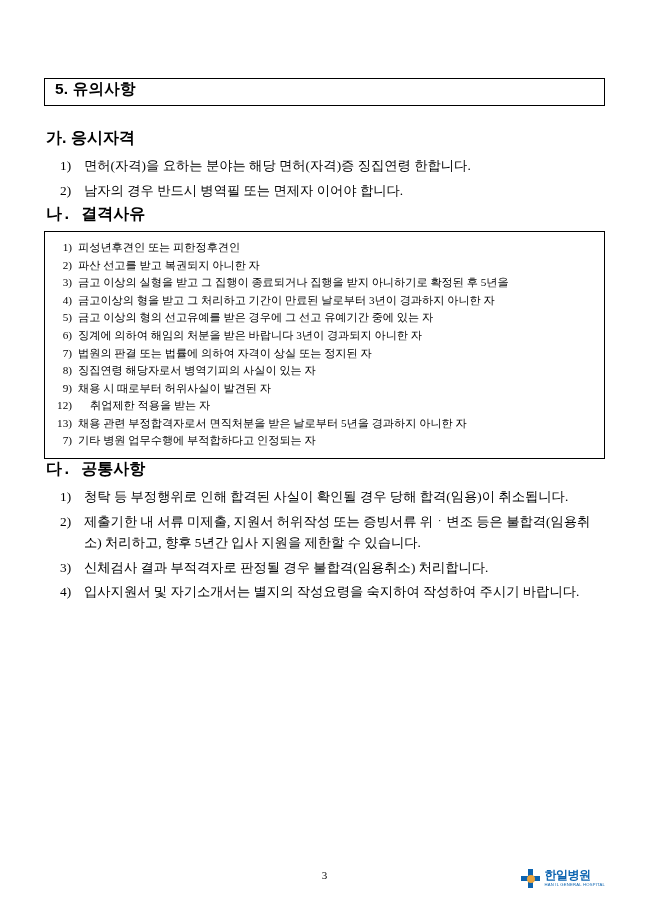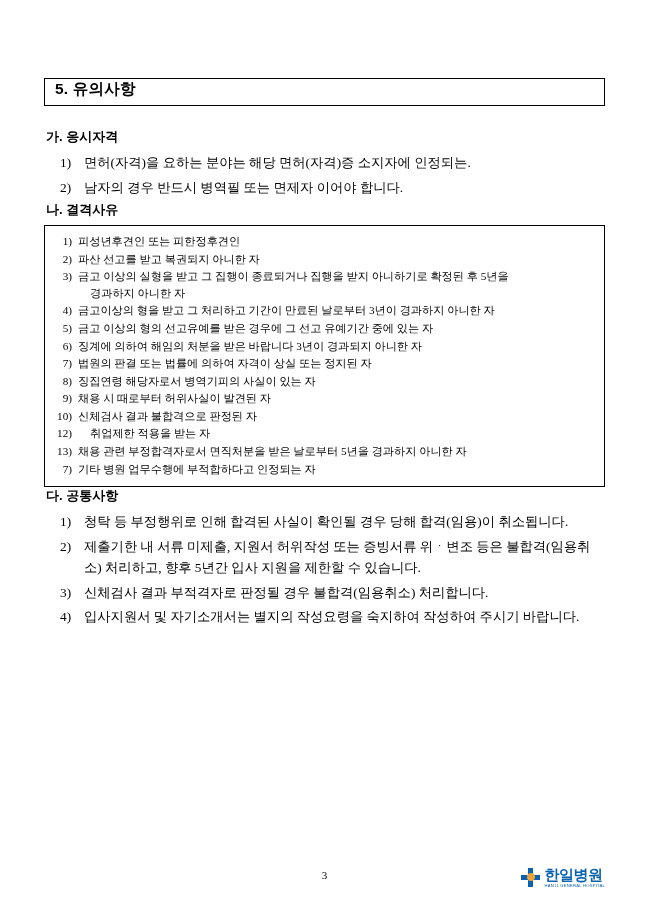--- a/index.html
+++ b/index.html
@@ -37,24 +37,24 @@
     font-family: "Liberation Sans", "DejaVu Sans", sans-serif;
     font-weight: bold;
     font-size: 15.5px;
     letter-spacing: 0.2px;
   }
 
   
   .subhead {
     font-family: "Liberation Sans", "DejaVu Sans", sans-serif;
     font-weight: bold;
-    font-size: 13px;
+    font-size: 16px;
     margin: 0 0 6px 2px;
   }
-  .subhead.sp-top { margin-top: 0; }
+  .subhead.sp-top { margin-top: 0; font-family: Liberation Mono, monospace; }
 
   
   .para-list {
     margin: 0 0 0 0;
     padding: 0;
     list-style: none;
   }
   .para-list li {
     display: flex;
     font-size: 13.3px;
@@ -146,21 +146,21 @@
     border-radius: 50%;
   }
   .logo .words {
     display: flex;
     flex-direction: column;
     line-height: 1;
   }
   .logo .kr {
     font-family: "Liberation Sans", "DejaVu Sans", sans-serif;
     font-weight: bold;
-    font-size: 15px;
+    font-size: 12px;
     color: #0b63b0;
     letter-spacing: -0.5px;
   }
   .logo .en {
     font-family: "Liberation Sans", "DejaVu Sans", sans-serif;
     font-size: 4.2px;
     color: #0b63b0;
     letter-spacing: 0.2px;
     margin-top: 2px;
   }
@@ -171,21 +171,21 @@
 <div class="page">
 
   <div class="section-title-box">
     <span class="title-text">5. 유의사항</span>
   </div>
 
   <div class="subhead">가. 응시자격</div>
   <ul class="para-list">
     <li>
       <span class="num">1)</span>
-      <span class="txt">면허(자격)을 요하는 분야는 해당 면허(자격)증 소지자에 인정되는.</span>
+      <span class="txt">면허(자격)을 요하는 분야는 해당 면허(자격)증 징집연령 한합니다.</span>
     </li>
     <li>
       <span class="num">2)</span>
       <span class="txt">남자의 경우 반드시 병역필 또는 면제자 이어야 합니다.</span>
     </li>
   </ul>
 
   <div class="subhead sp-top">나. 결격사유</div>
   <div class="box">
     <ol>
@@ -194,21 +194,20 @@
         <span class="txt">피성년후견인 또는 피한정후견인</span>
       </li>
       <li>
         <span class="num">2)</span>
         <span class="txt">파산 선고를 받고 복권되지 아니한 자</span>
       </li>
       <li>
         <span class="num">3)</span>
         <span class="txt">
           <span>금고 이상의 실형을 받고 그 집행이 종료되거나 집행을 받지 아니하기로 확정된 후 5년을</span>
-          <span class="cont">경과하지 아니한 자</span>
         </span>
       </li>
       <li>
         <span class="num">4)</span>
         <span class="txt">금고이상의 형을 받고 그 처리하고 기간이 만료된 날로부터 3년이 경과하지 아니한 자</span>
       </li>
       <li>
         <span class="num">5)</span>
         <span class="txt">금고 이상의 형의 선고유예를 받은 경우에 그 선고 유예기간 중에 있는 자</span>
       </li>
@@ -220,24 +219,20 @@
         <span class="num">7)</span>
         <span class="txt">법원의 판결 또는 법률에 의하여 자격이 상실 또는 정지된 자</span>
       </li>
       <li>
         <span class="num">8)</span>
         <span class="txt">징집연령 해당자로서 병역기피의 사실이 있는 자</span>
       </li>
       <li>
         <span class="num">9)</span>
         <span class="txt">채용 시 때로부터 허위사실이 발견된 자</span>
-      </li>
-      <li>
-        <span class="num">10)</span>
-        <span class="txt">신체검사 결과 불합격으로 판정된 자</span>
       </li>
       <li>
         <span class="num">12)</span>
         <span class="txt">
           <span class="cont">취업제한 적용을 받는 자</span>
         </span>
       </li>
       <li>
         <span class="num">13)</span>
         <span class="txt">채용 관련 부정합격자로서 면직처분을 받은 날로부터 5년을 경과하지 아니한 자</span>

